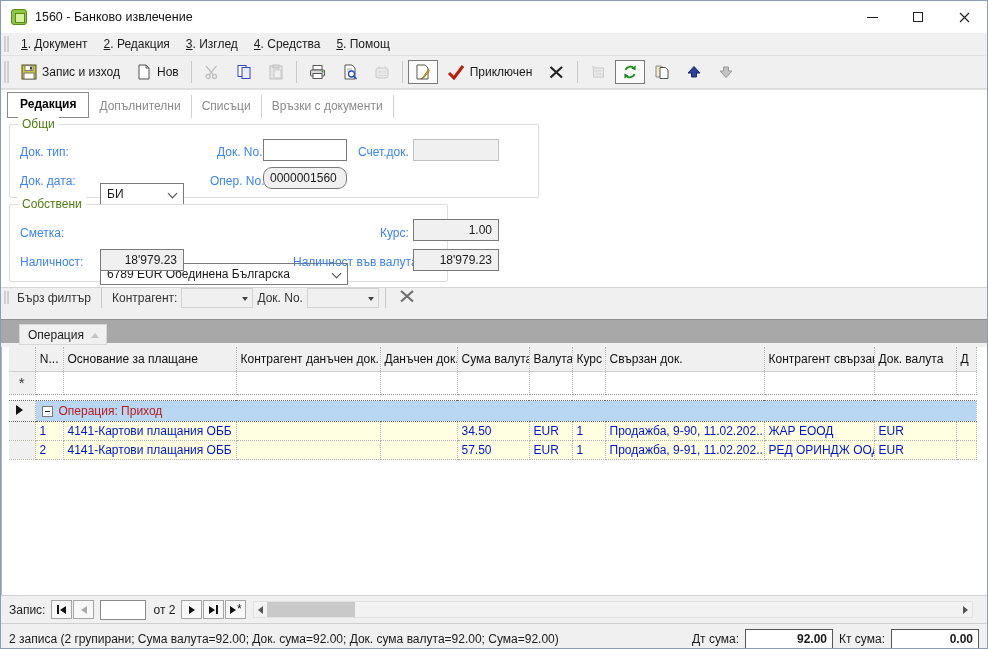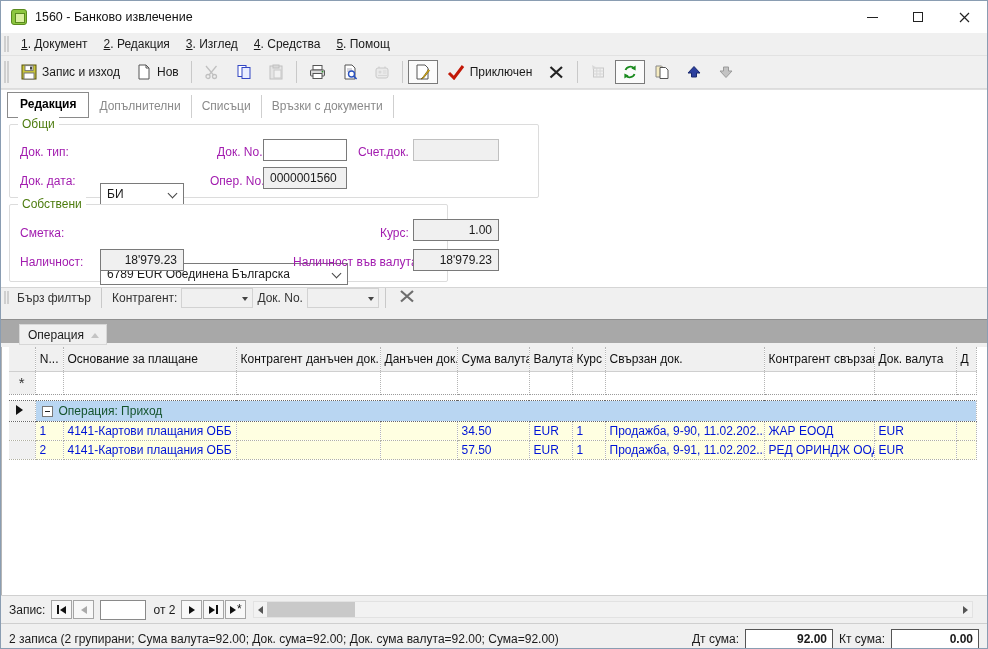--- a/index.html
+++ b/index.html
@@ -31,21 +31,21 @@
   .tbtn.pressed { border:1px solid #7a7a7a; background:#fbfbfb; }
   .tsep { width:1px; height:22px; background:#c9c9c9; margin:0 4px; }
 
   
   .panel { position:absolute; top:88px; left:0; width:100%; height:198px; background:#ffffff; border-top:1px solid #e0e0e0; }
   .tabstrip { position:absolute; top:4px; left:6px; display:flex; align-items:flex-end; height:24px; }
   .tab { padding:4px 10px 5px; color:#8a8a8a; border-right:1px solid #cfcfcf; }
   .tab.active { color:#000; font-weight:bold; border:1px solid #8a8a8a; border-right:1px solid #8a8a8a; background:#fff; padding:4px 12px 6px; }
   .gbox { position:absolute; border:1px solid #dcdcdc; border-radius:2px; background:#fff; }
   .gbox-title { position:absolute; top:-8px; left:8px; background:#fff; padding:0 4px; color:#4d7c0f; }
-  .flabel { position:absolute; white-space:nowrap; color:#a21caf; }
+  .flabel { position:absolute; white-space:nowrap; color:#3b82f6; }
   .combo, .field { position:absolute; height:22px; border:1px solid #7a7a7a; background:#fff; display:flex; align-items:center; padding:0 6px; overflow:hidden; white-space:nowrap; }
   .combo { padding-right:22px;margin-top:44px; }
   .chev { position:absolute; right:7px; top:6px; width:7px; height:7px; border-right:1.5px solid #444; border-bottom:1.5px solid #444; transform:rotate(45deg); }
   .field.ro { background:#f0f0f0; }
   .field.dis { background:#f0f0f0; border-color:#c0c0c0; }
   .field.num { justify-content:flex-end; }
   .tinput { position:absolute; height:22px; border:1px solid #7a7a7a; background:#fff; padding:0 5px; font:inherit; }
 
   
   .filterbar { position:absolute; top:286px; left:0; width:100%; height:20px; background:#f0f0f0; display:flex; align-items:center; border-top:1px solid #d5d5d5; }
@@ -62,21 +62,21 @@
 
   
   .gridarea { position:absolute; top:346px; left:0; width:100%; height:248px; background:#ffffff; border-left:1px solid #b5b5b5; }
   table.grid { border-collapse:collapse; table-layout:fixed; width:967px; margin-left:7px; }
   table.grid td, table.grid th { border-right:1px dotted #b5b5b5; overflow:hidden; white-space:nowrap; padding:0 4px; font-weight:normal; text-align:left; }
   tr.ghead th { background:#f0f0f0; height:24px; border-bottom:1px solid #cfcfcf; color:#111; }
   tr.ghead th.r { text-align:right; }
   tr.gnew td { background:#fff; height:23px; border-bottom:1px dotted #9a9a9a; }
   tr.gnew td.sel { background:#f0f0f0; text-align:center; font-size:15px; color:#333; }
   tr.gspacer td { height:6px; border:none; background:#fff; padding:0; }
-  tr.ggroup td { background:#b9d6f2; height:21px; border-top:1px dotted #666; border-bottom:1px dotted #666; color:#14532d; }
+  tr.ggroup td { background:#b9d6f2; height:21px; border-top:1px dotted #666; border-bottom:1px dotted #666; color:#b91c1c; }
   tr.ggroup td.sel { background:#f0f0f0; }
   tr.grow td { background:#ffffe1; height:19px; border-bottom:1px dotted #b0b0a0; color:#0014d6; }
   tr.grow td.sel { background:#f0f0f0; }
   td.r { text-align:right; }
   .tri-right { display:inline-block; width:0; height:0; border-top:5px solid transparent; border-bottom:5px solid transparent; border-left:7px solid #111; margin-left:3px; }
   .minusbox { display:inline-flex; align-items:center; justify-content:center; width:11px; height:11px; border:1px solid #777; background:#fff; margin:0 6px 0 2px; vertical-align:middle; }
   .minusbox i { display:block; width:5px; height:1px; background:#222; }
 
   
   .navrow { position:absolute; top:594px; left:0; width:100%; height:28px; background:#f0f0f0; display:flex; align-items:center; border-top:1px solid #d0d0d0; }
@@ -270,21 +270,21 @@
       <div class="flabel" style="left:348px; top:20px;">Счет.док.</div>
       <div class="field dis" style="left:403px; top:14px; width:86px;">
           <span></span>
         </div>
       <div class="flabel" style="left:10px; top:49px;">Док. дата:</div>
       <div class="combo" style="left:90px; top:42px; width:84px;">
         <span>12. 2.2026</span>
         <span class="chev"></span>
       </div>
       <div class="flabel" style="left:200px; top:49px;">Опер. No.</div>
-      <div class="field ro" style="left:253px; top:42px; width:84px;">
+      <div class="field ro" style="left:253px; top:42px; width:84px;border-radius:9px;">
           <span>0000001560</span>
         </div>
     </div>
 
     <div class="gbox" style="left:8px; top:114px; width:439px; height:78px;">
       <div class="gbox-title">Собствени</div>
       <div class="flabel" style="left:10px; top:21px;">Сметка:</div>
       <div class="combo" style="left:90px; top:14px; width:248px;">
         <span>6789 EUR Обединена Българска</span>
         <span class="chev"></span>

